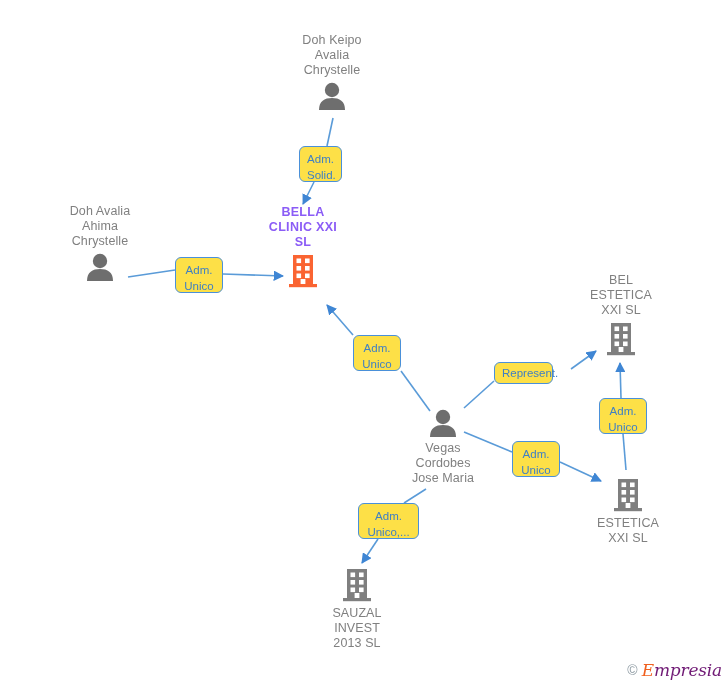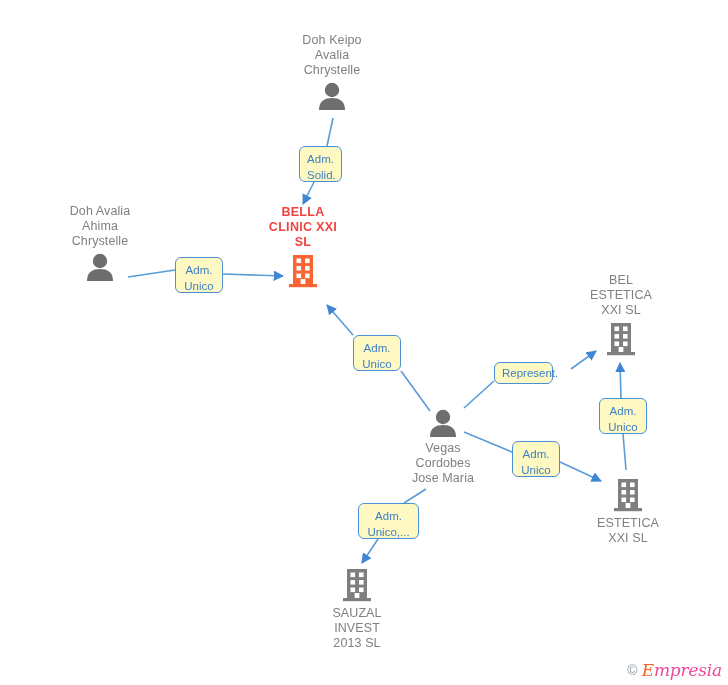--- a/index.html
+++ b/index.html
@@ -41,36 +41,36 @@
   }
   .node-label {
     color: #808080;
     font-size: 12.5px;
     letter-spacing: 0.1px;
     white-space: pre-line;
     display: block;
   }
   .node-label.bold {
     font-weight: bold;
-    color: #ef4444;
+    color: #8b5cf6;
     letter-spacing: 0.3px;
   }
   .node-icon {
     display: block;
     margin: 0 auto;
     line-height: 0;
   }
   .node.label-top .node-icon { margin-top: 4px; }
   .node.label-bottom .node-label { margin-top: 4px; }
 
   
   .edge-chip {
     position: absolute;
     box-sizing: border-box;
-    background: #fef9c3;
+    background: #fde047;
     border: 1.3px solid #4a90d9;
     border-radius: 6px;
     color: #3f7fc4;
     font-size: 11.5px;
     line-height: 16px;
     text-align: center;
     padding: 4px 7px;
     white-space: pre-line;
     cursor: pointer;
   }
@@ -91,21 +91,21 @@
     color: #8e9ba3;
     font-size: 14px;
   }
   #watermark .wm-word {
     font-family: "DejaVu Serif", serif;
     font-style: italic;
     font-size: 17px;
     letter-spacing: -0.2px;
   }
   #watermark .wm-e { color: #f0601f; }
-  #watermark .wm-rest { color: #ec4899; }
+  #watermark .wm-rest { color: #701a75; }
 </style>
 </head>
 <body>
 
 <div id="graph-canvas">
 
   <svg id="edge-layer" viewBox="0 0 728 685" width="728" height="685" xmlns="http://www.w3.org/2000/svg">
     <defs>
       <marker id="arrow-blue" viewBox="0 0 10 10" refX="9" refY="5" markerWidth="6.5" markerHeight="6.5" orient="auto-start-reverse">
         <path d="M 0 0 L 10 5 L 0 10 z" fill="#3f86d4"></path>

